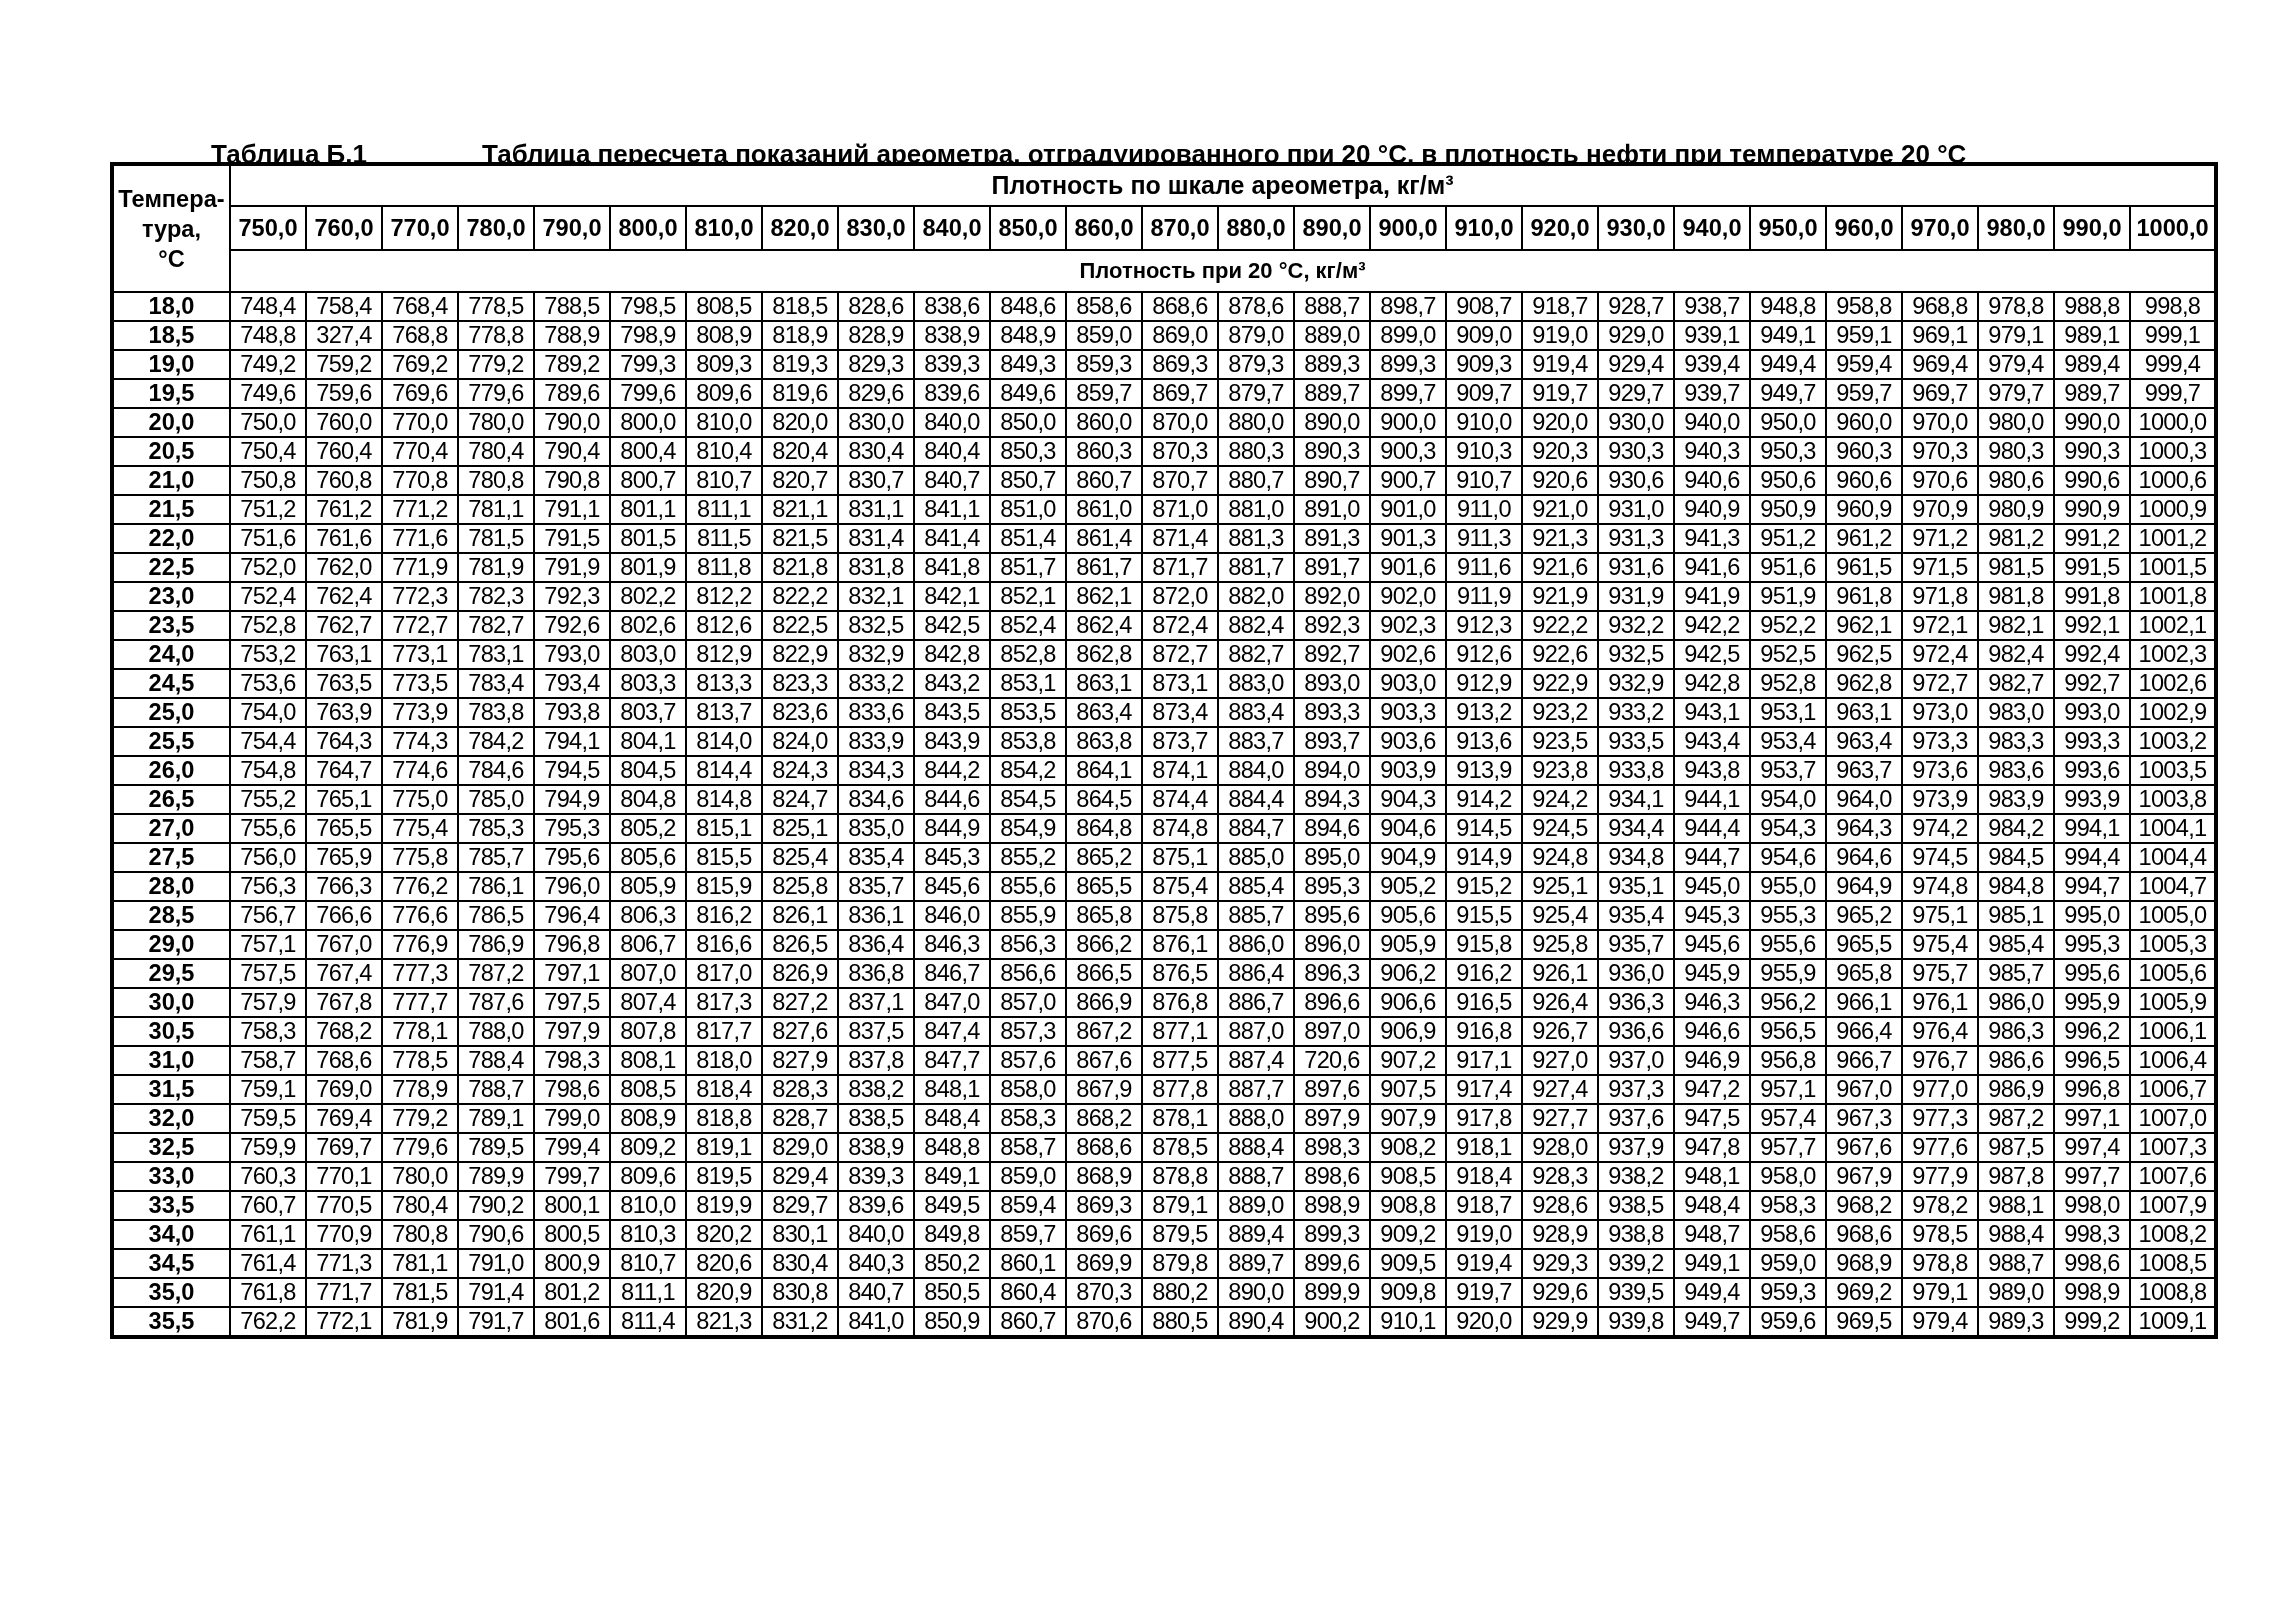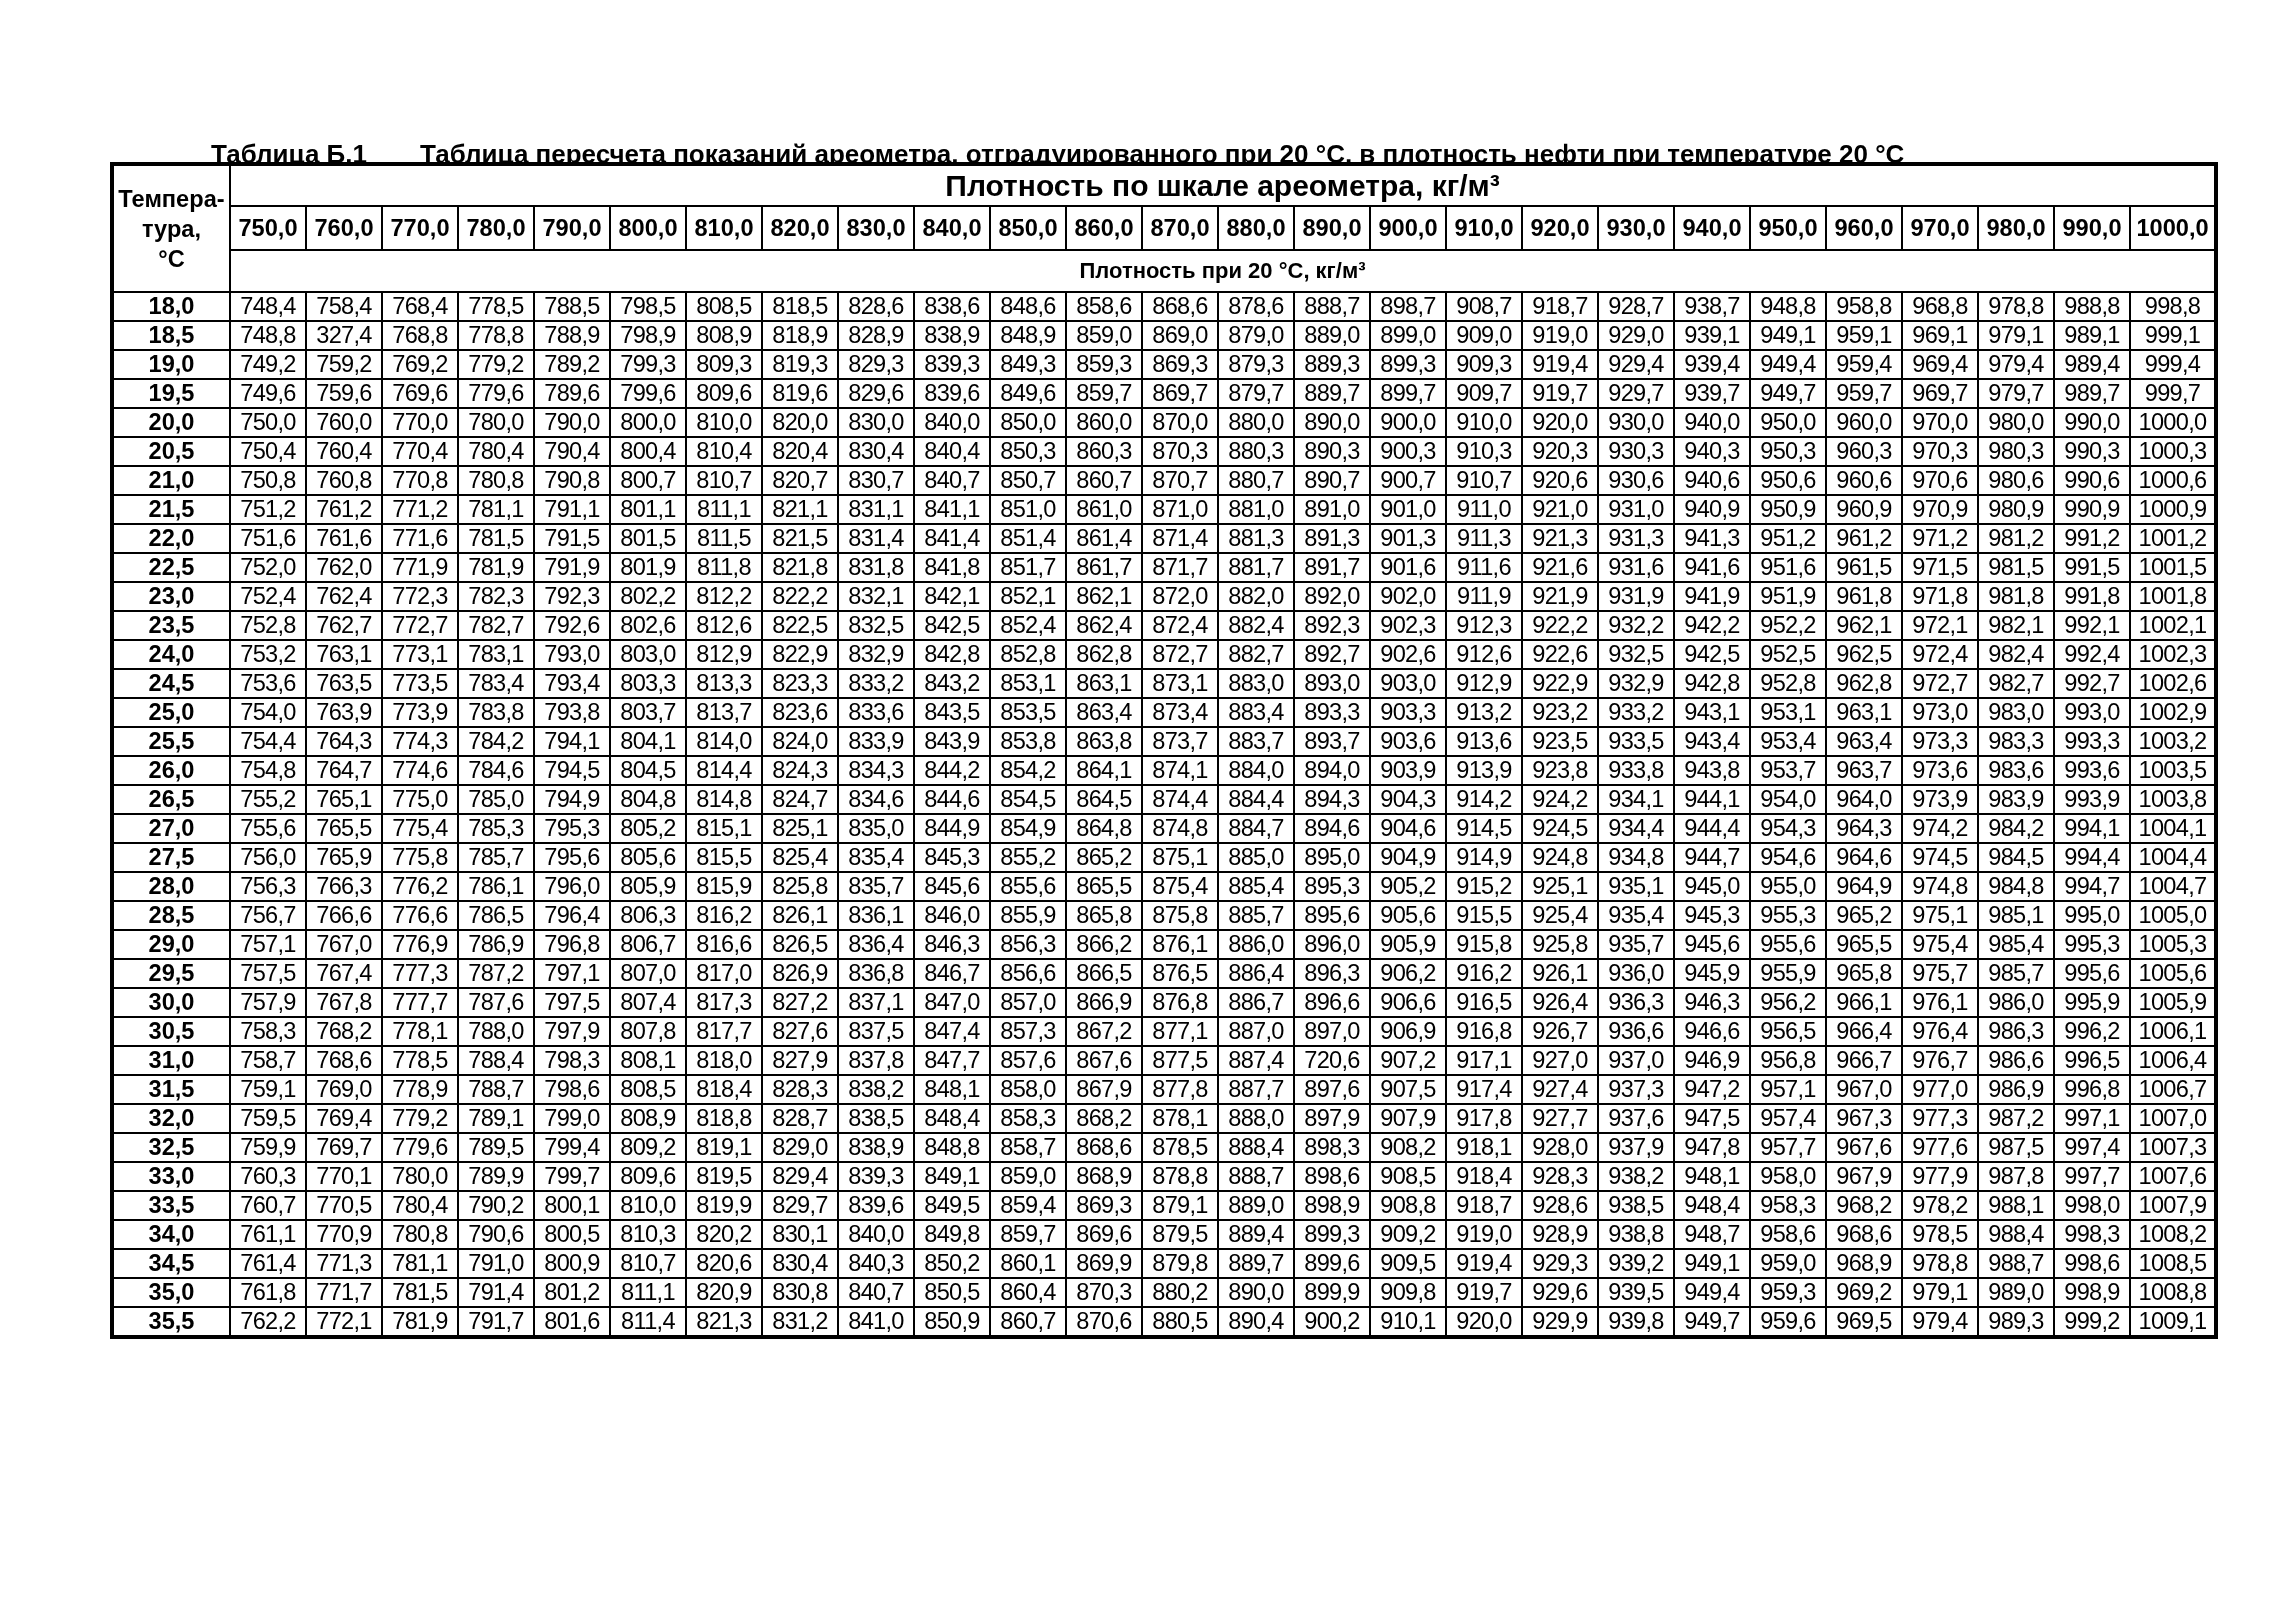--- a/index.html
+++ b/index.html
@@ -18,21 +18,21 @@
   }
   .title-row {
     position: absolute;
     left: 211px;
     top: 139px;
     white-space: nowrap;
     font-weight: 700;
     font-size: 26px;
     line-height: 31px;
   }
-  .title-label { display: inline-block; margin-right: 53px; }
+  .title-label { display: inline-block; margin-right: 115px; }
 
   table.density {
     position: absolute;
     left: 110px;
     top: 162px;
     border-collapse: collapse;
     table-layout: fixed;
     border: 4.6px solid #000;
     background: #fff;
   }
@@ -44,21 +44,21 @@
     white-space: nowrap;
     overflow: hidden;
   }
   th.corner {
     font-weight: 700;
     font-size: 23.6px;
     line-height: 30px;
   }
   th.span-head {
     font-weight: 700;
-    font-size: 30px;
+    font-size: 25px;
     height: 39px;
   }
   th.span-sub {
     font-weight: 700;
     font-size: 22px;
     height: 40px;
   }
   tr.colnum-row th {
     font-weight: 700;
     font-size: 23.6px;

